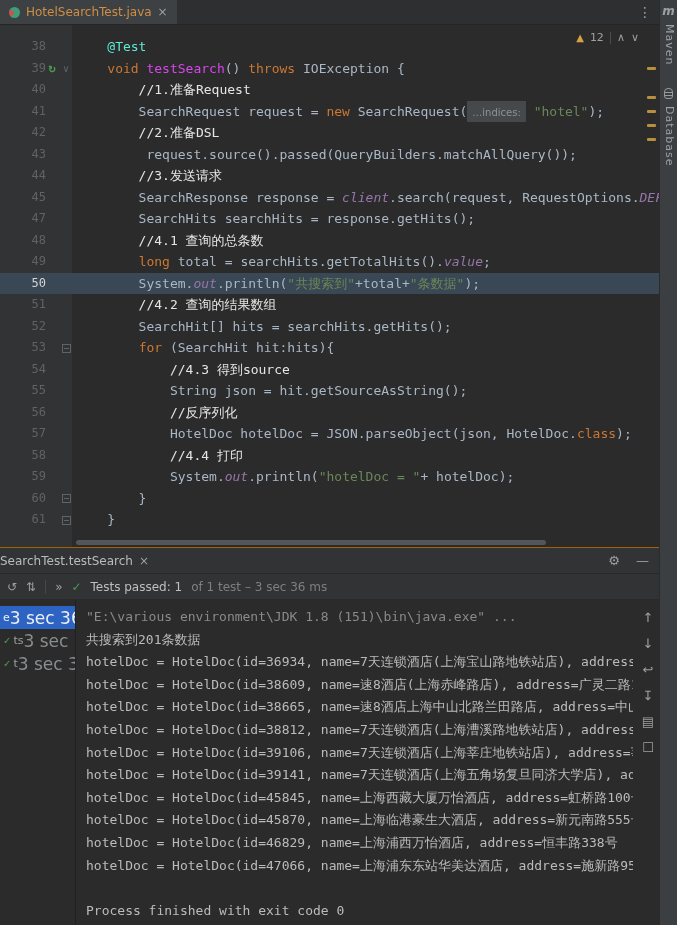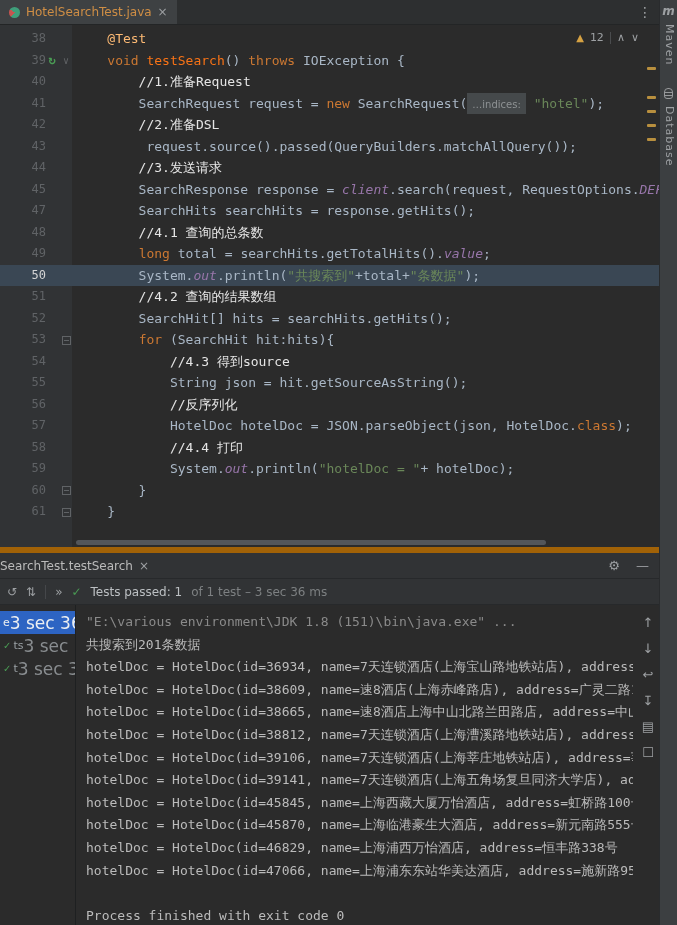--- a/index.html
+++ b/index.html
@@ -13,47 +13,47 @@
   .etab{display:flex;align-items:center;gap:6px;padding:0 9px;background:#3e4143;font-size:12px}
   .etab-title{color:#cf8e45}
   .etab-close{color:#9da0a3;font-size:12px;cursor:pointer}
   .tab-icon{width:11px;height:11px;border-radius:50%;flex:none;
     background:conic-gradient(from 225deg,#c75450 0 80deg,#3f9e7a 80deg 360deg)}
   .tabbar-kebab{margin-left:auto;color:#9da0a3;font-size:14px;display:flex;align-items:center;padding:0 7px}
 
   
   .editor{height:522px;position:relative;overflow:hidden;background:#2b2b2b;flex:none}
   .gutter-bg{position:absolute;left:0;top:0;bottom:0;width:72px;background:#313335}
-  .elines{position:absolute;left:0;right:0;top:3px}
+  .elines{position:absolute;left:0;right:0;top:11px}
   .eline{display:flex;height:21.5px;line-height:21.5px;font-family:"DejaVu Sans Mono",monospace;
     font-size:13px;white-space:pre;position:relative}
   .eline.active{background:#3a4754}
   .ln{width:46px;text-align:right;color:#606366;font-size:12px;flex:none;font-family:"DejaVu Sans Mono",monospace}
   .eline.active .ln{color:#d4d4d4}
   .gicon{width:12px;flex:none;text-align:center;line-height:21.5px}
   .gicon.run{color:#4a9c54;font-size:12px;font-weight:bold}
   .gfold{width:16px;flex:none;text-align:center;color:#606366;font-size:10px}
   .fbox{display:inline-block;width:9px;height:9px;border:1px solid #606366;vertical-align:middle;
     background:linear-gradient(#606366,#606366) center/5px 1px no-repeat}
   .code{flex:1;min-width:0;overflow:hidden;padding-left:2px}
   .sp{color:#a9b7c6}.sk{color:#cc7832}.ss{color:#6a8759}.sc{color:#e5e5e5}
-  .sa{color:#fdba74}.sm{color:#f97316}
+  .sa{color:#5eead4}.sm{color:#d946ef}
   .sf{color:#9876aa;font-style:italic}.si{color:#a9b7c6;}
   .sh{background:#45494b;color:#8e9294;border-radius:0;font-size:10px;padding:16px 5px;
     font-family:"DejaVu Sans",sans-serif}
   .inspections{position:absolute;top:5px;right:16px;display:flex;align-items:center;gap:6px;
     font-size:11px;color:#9da0a3;background:rgba(43,43,43,.9);padding:1px 4px;z-index:3}
   .warn-glyph{color:#d6a243;font-size:10px}
   .insp-sep{width:1px;height:12px;background:#4a4c4e}
   .smark{position:absolute;right:3px;width:9px;height:3px;background:#b88f3e;border-radius:1px;z-index:3}
   .hscroll{position:absolute;left:76px;bottom:2px;width:470px;height:5px;background:#53565a;
     border-radius:3px;z-index:3}
 
   
-  .panel{height:378px;display:flex;flex-direction:column;background:#2b2b2b;border-top:6px solid #a16207;flex:none}
+  .panel{height:378px;display:flex;flex-direction:column;background:#2b2b2b;border-top:1px solid #a16207;flex:none}
   .phead{height:26px;background:#313335;display:flex;align-items:center;padding:0 10px 0 0;
     font-size:12px;color:#bbbbbb;border-bottom:1px solid #27292b;flex:none}
   .ptab{display:flex;align-items:center;gap:6px;padding:0 4px 0 0}
   .phead-right{margin-left:auto;display:flex;align-items:center;gap:16px;color:#9da0a3;font-size:13px}
   .ptoolbar{height:26px;background:#313335;display:flex;align-items:center;gap:9px;padding:0 7px;
     border-bottom:1px solid #27292b;font-size:12px;color:#9da0a3;flex:none}
   .tb-sep{width:1px;height:14px;background:#45474a}
   .pass-check{color:#4a9c54;font-weight:bold}
   .status-strong{color:#bcc0c3}
   .status-rest{color:#7d8082}

